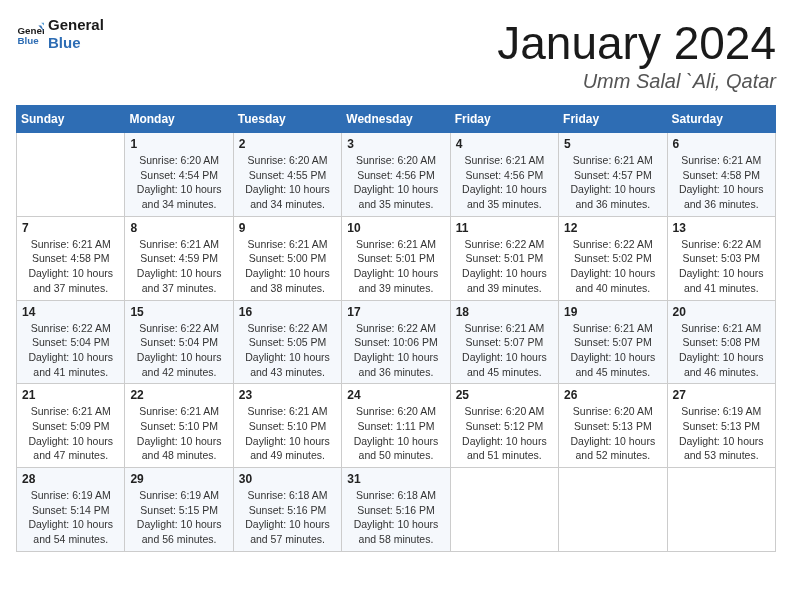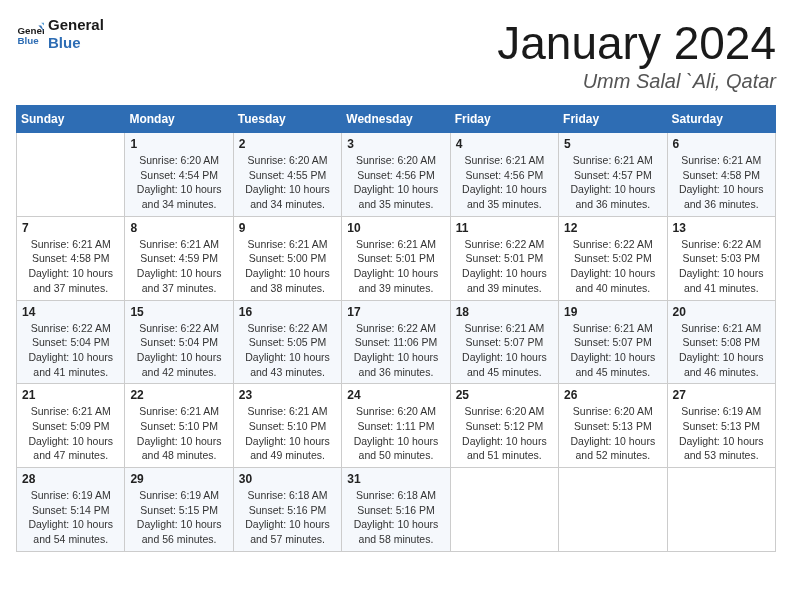--- a/index.html
+++ b/index.html
@@ -186,21 +186,21 @@
         <td>
           <span class="day-number">15</span>
           <div class="day-info"><span>Sunrise: 6:22 AM</span><br><span>Sunset: 5:04 PM</span><br><span>Daylight: 10 hours</span><br><span>and 42 minutes.</span></div>
         </td>
         <td>
           <span class="day-number">16</span>
           <div class="day-info"><span>Sunrise: 6:22 AM</span><br><span>Sunset: 5:05 PM</span><br><span>Daylight: 10 hours</span><br><span>and 43 minutes.</span></div>
         </td>
         <td>
           <span class="day-number">17</span>
-          <div class="day-info"><span>Sunrise: 6:22 AM</span><br><span>Sunset: 11:06 PM</span><br><span>Daylight: 10 hours</span><br><span>and 36 minutes.</span></div>
+          <div class="day-info"><span>Sunrise: 6:22 AM</span><br><span>Sunset: 10:06 PM</span><br><span>Daylight: 10 hours</span><br><span>and 36 minutes.</span></div>
         </td>
         <td>
           <span class="day-number">18</span>
           <div class="day-info"><span>Sunrise: 6:21 AM</span><br><span>Sunset: 5:07 PM</span><br><span>Daylight: 10 hours</span><br><span>and 45 minutes.</span></div>
         </td>
         <td>
           <span class="day-number">19</span>
           <div class="day-info"><span>Sunrise: 6:21 AM</span><br><span>Sunset: 5:07 PM</span><br><span>Daylight: 10 hours</span><br><span>and 45 minutes.</span></div>
         </td>
         <td>

